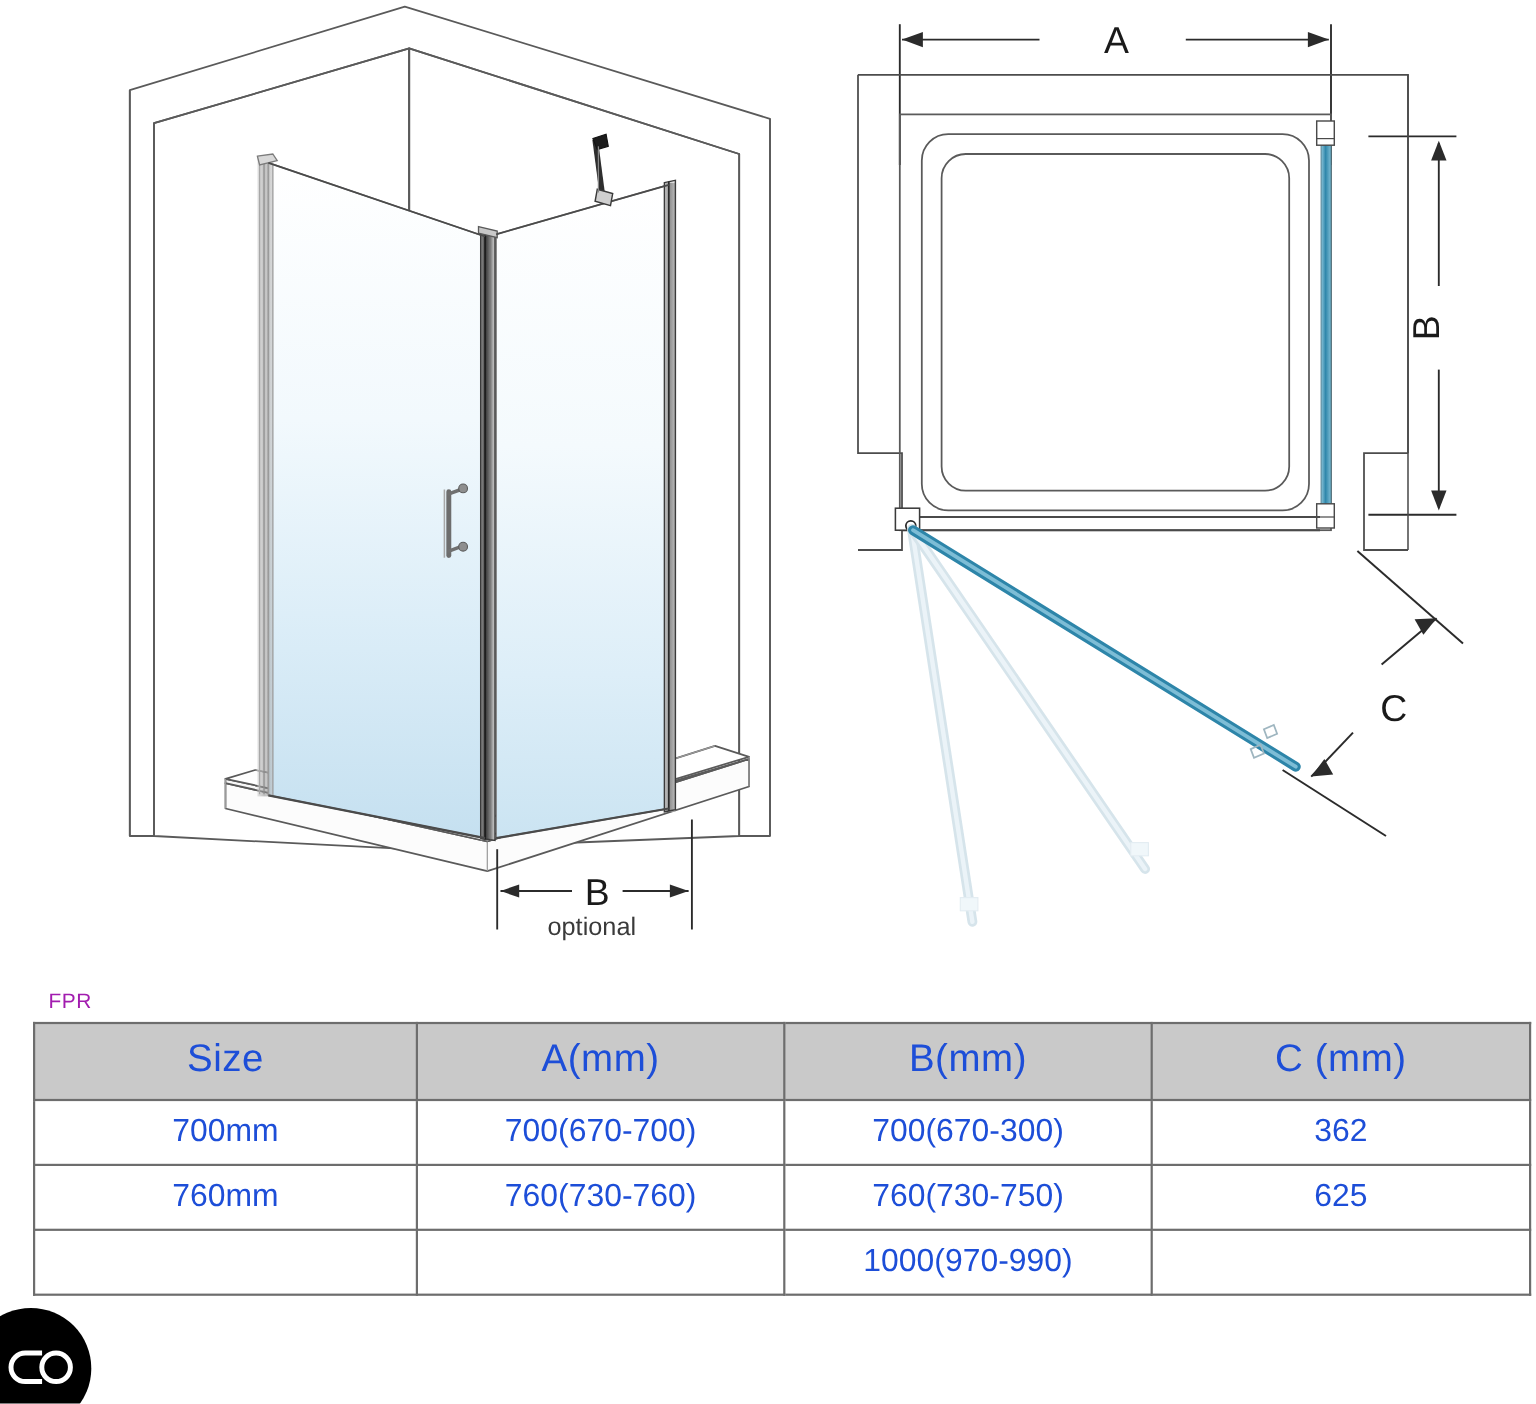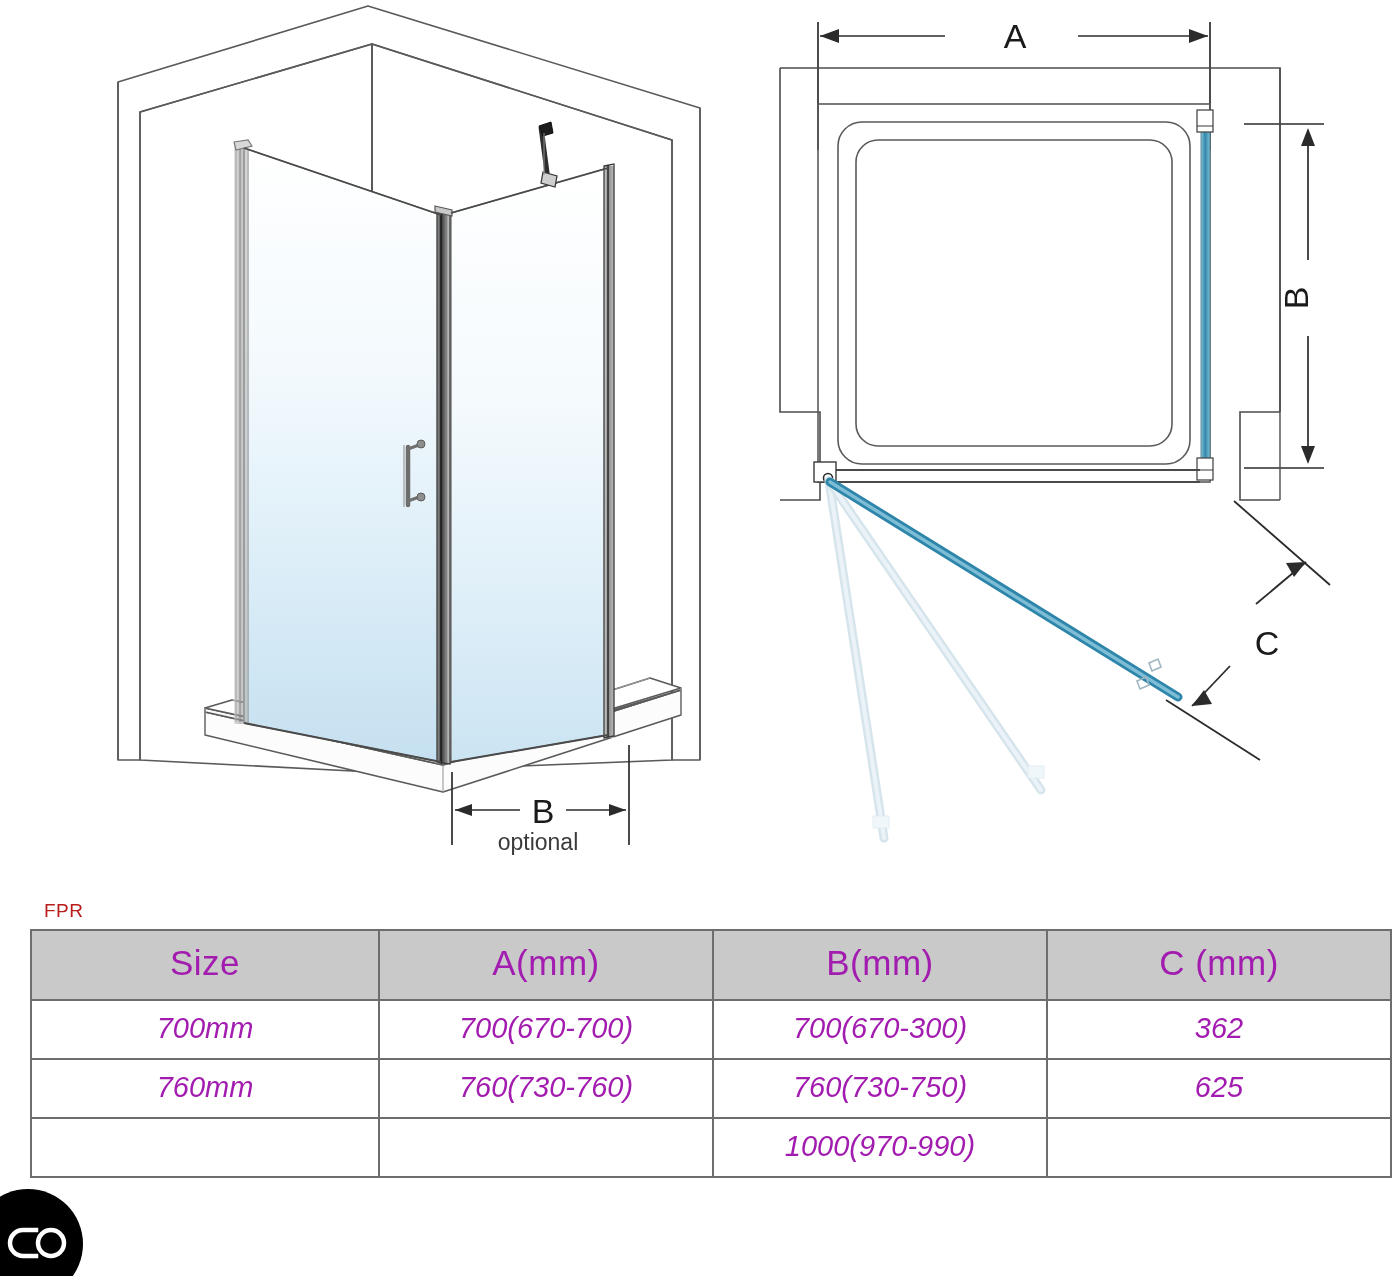--- a/index.html
+++ b/index.html
@@ -35,55 +35,54 @@
 
   
   #table-block {
     position: absolute;
     left: 30px;
     top: 900px;
     width: 1360px;
   }
   #fpr-label {
     font-size: 19px;
-    color: #b91c1c;
+    color: #a21caf;
     letter-spacing: 0.5px;
     margin: 0 0 7px 14px;
     font-family: "Liberation Sans", sans-serif;
   }
   table.spec {
     border-collapse: collapse;
     width: 1360px;
     table-layout: fixed;
   }
   table.spec col.c-size { width: 348px; }
   table.spec col.c-a    { width: 334px; }
   table.spec col.c-b    { width: 334px; }
   table.spec col.c-c    { width: 344px; }
 
   table.spec th, table.spec td {
     border: 2px solid #6d6d6d;
     text-align: center;
     font-family: "Liberation Sans", sans-serif;
-    color: #a21caf;
+    color: #1d4ed8;
     font-weight: normal;
   }
   table.spec thead th {
     background: #c9c9c9;
     font-size: 35px;
     height: 60px;
     padding: 2px 0 6px 0;
     letter-spacing: 0.5px;
   }
   table.spec tbody td {
     background: #ffffff;
     font-size: 29px;
     height: 52px;
     padding: 1px 0 4px 0;
-    font-style: italic;
   }
   table.spec tbody td.empty { color: transparent; }
 
   
   #watermark {
     position: absolute;
     left: -27px;
     top: 1189px;
     width: 110px;
     height: 110px;

